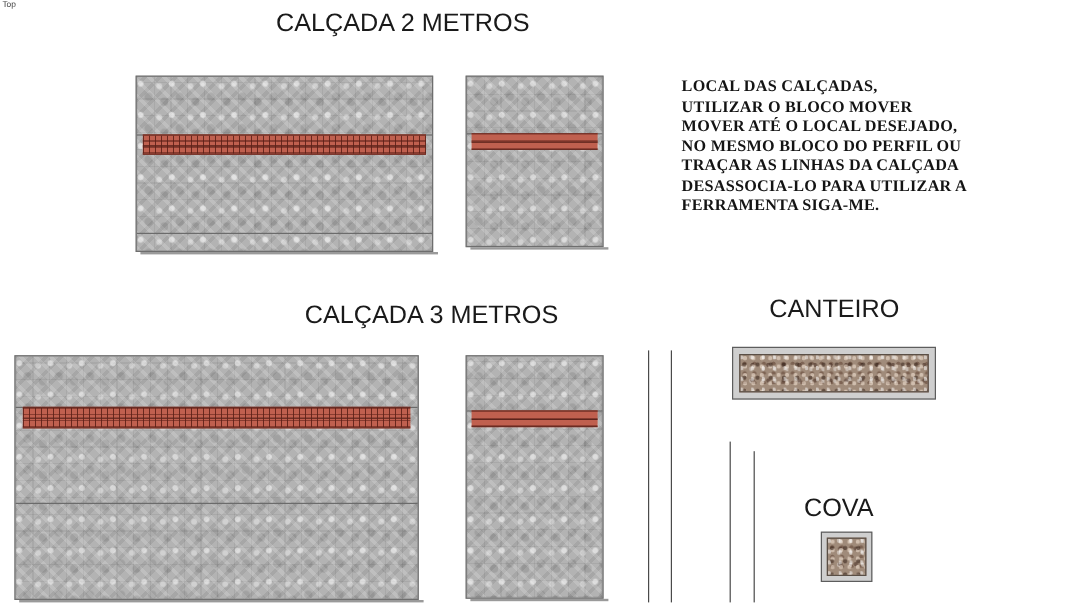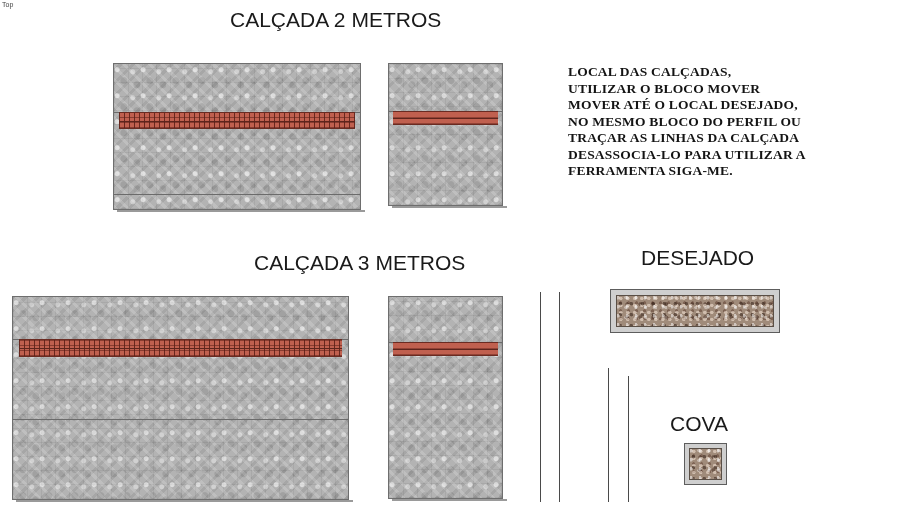--- a/index.html
+++ b/index.html
@@ -143,21 +143,21 @@
   <div>UTILIZAR O BLOCO MOVER</div>
   <div>MOVER ATÉ O LOCAL DESEJADO,</div>
   <div>NO MESMO BLOCO DO PERFIL OU</div>
   <div>TRAÇAR AS LINHAS DA CALÇADA</div>
   <div>DESASSOCIA-LO PARA UTILIZAR A</div>
   <div>FERRAMENTA SIGA-ME.</div>
 </div>
 
 <div class="title" style="left:214px;top:251px;margin-left:40px;">CALÇADA 3 METROS</div>
 
-<div class="title" style="left:641px;top:246px;">DESEJADO</div>
+<div class="title" style="left:641px;top:246px;">CANTEIRO</div>
 
 <div class="slab" style="left:12px;top:296px;width:337px;height:204px;">
   <div class="hline" style="top:42px;"></div>
   <div class="hline" style="top:122px;"></div>
   <div class="tactile" style="left:6px;right:6px;top:42px;height:18px;">
     <div class="mid"></div>
   </div>
 </div>
 <div class="shadow-edge" style="left:16px;top:500px;width:337px;"></div>
 

